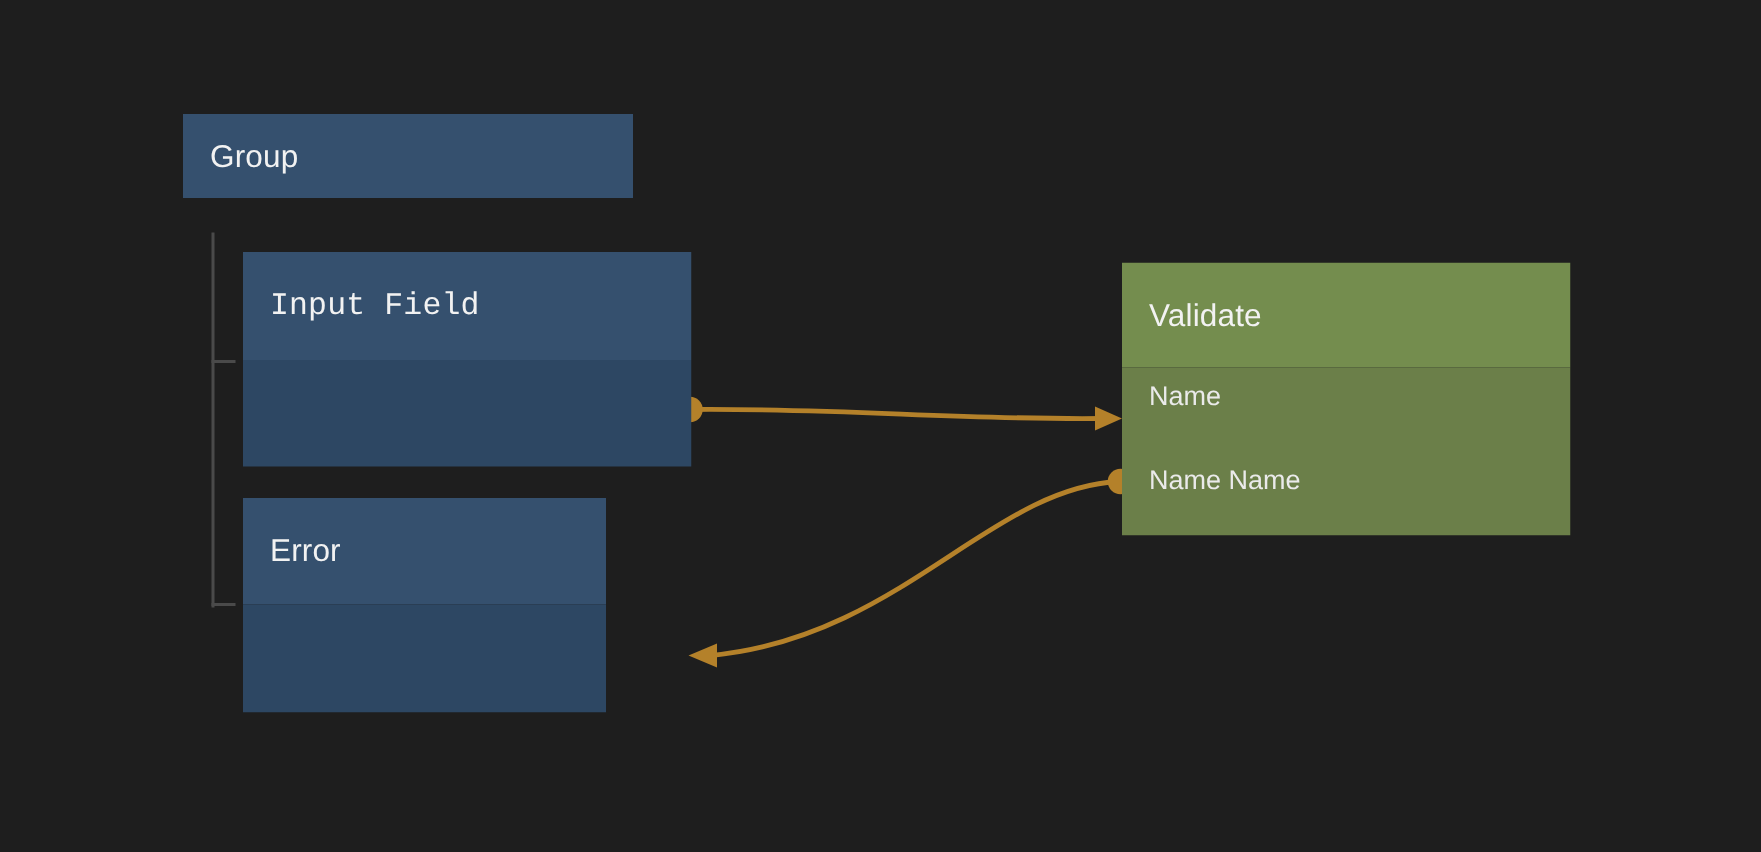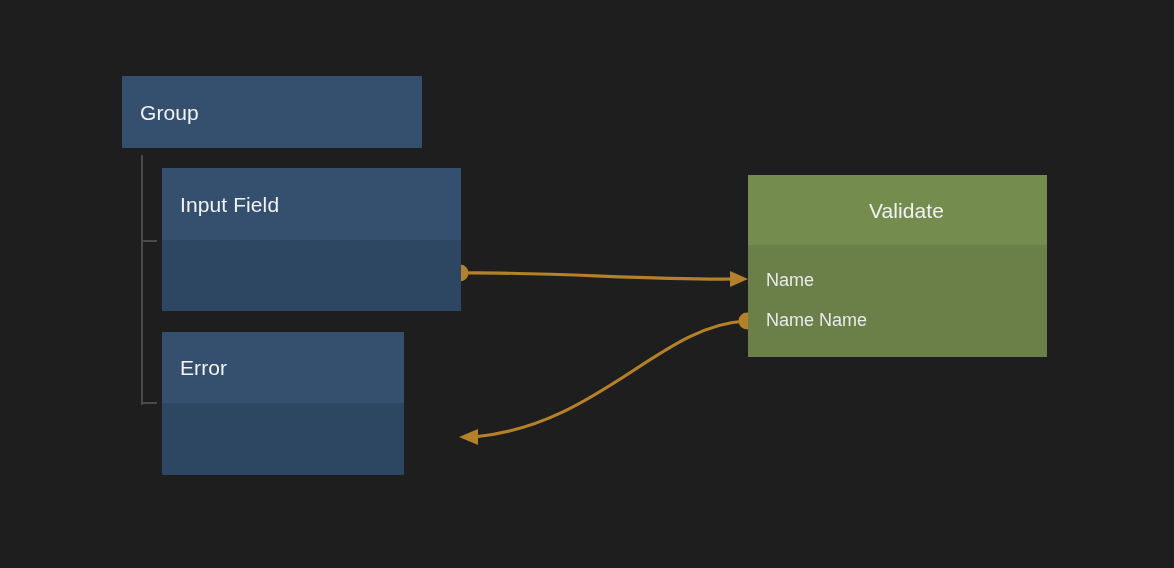--- a/index.html
+++ b/index.html
@@ -47,21 +47,21 @@
     white-space: nowrap;
   }
   .node-body {
     box-sizing: border-box;
     position: relative;
   }
   
   .node.blue .node-header { background: #35506e; }
   .node.blue .node-body   { background: #2d4763; }
   
-  .node.green .node-header { background: #748d4e; justify-content: center; }
+  .node.green .node-header { background: #748d4e; }
   .node.green .node-body   { background: #6b7f49; }
   
   .node.group .node-header { background: #35506e; }
 
   .port-row {
     position: absolute;
     left: 0;
     right: 0;
     height: 22px;
     display: flex;
@@ -102,26 +102,26 @@
     </g>
 
     <g>
       <path d="M 746 321 C 660 325, 600 425, 474 437" fill="none" stroke="#b4812a" stroke-width="3.2" stroke-linecap="round"></path>
       <circle cx="747" cy="321" r="8.5" fill="#b4812a"></circle>
       <polygon points="459,437 478,429 478,445" fill="#b4812a"></polygon>
     </g>
   </svg>
 
   <div class="node group" style="left:122px; top:76px; width:300px; height:72px;">
-    <div class="node-header" style="height:72px;">
+    <div class="node-header" style="height:56px;">
       <span class="node-title">Group</span>
     </div>
   </div>
 
-  <div class="node blue" style="left:162px; top:168px; width:299px; height:169px;">
+  <div class="node blue" style="left:162px; top:168px; width:299px; height:169px;font-family:Liberation Mono, monospace;">
     <div class="node-header" style="height:72px;">
       <span class="node-title">Input Field</span>
     </div>
     <div class="node-body" style="height:71px;">
       
     </div>
   </div>
 
   <div class="node blue" style="left:162px; top:332px; width:242px; height:143px;">
     <div class="node-header" style="height:71px;">
@@ -130,21 +130,21 @@
     <div class="node-body" style="height:72px;">
       
     </div>
   </div>
 
   <div class="node green" style="left:748px; top:175px; width:299px; height:182px;">
     <div class="node-header" style="height:70px;">
       <span class="node-title">Validate</span>
     </div>
     <div class="node-body" style="height:112px;">
-      <div class="port-row in" style="top:24px;">
+      <div class="port-row in" style="top:8px;">
         <span class="port-label">Name</span>
       </div>
       <div class="port-row in" style="top:64px;">
         <span class="port-label">Name Name</span>
       </div>
     </div>
   </div>
 
 </div>
 

